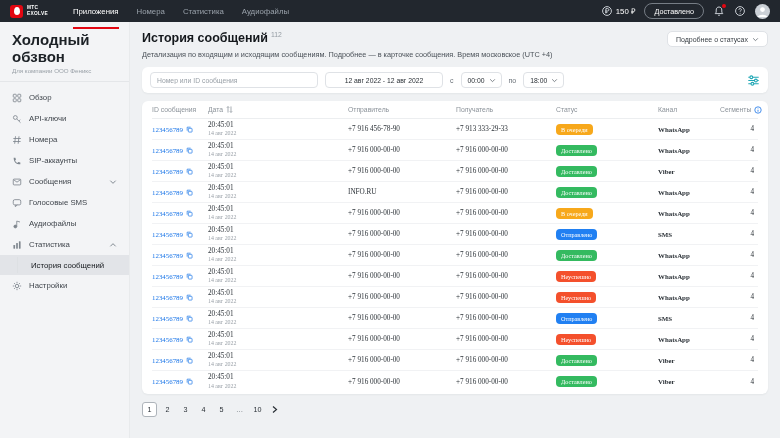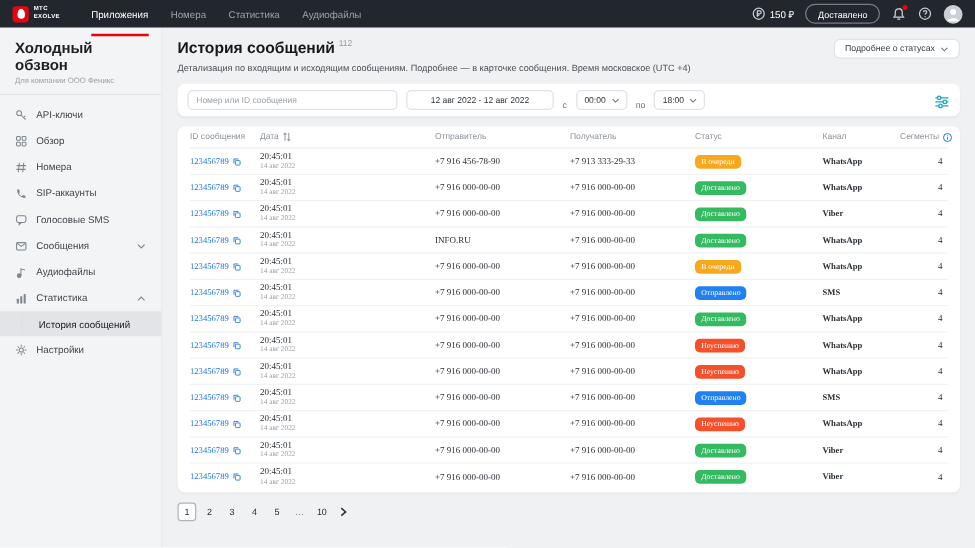--- a/index.html
+++ b/index.html
@@ -19,40 +19,40 @@
   .top-right{margin-left:auto;display:flex;align-items:center;gap:9px;}
   .balance{display:flex;align-items:center;gap:3px;color:#fff;font-size:7.8px;cursor:pointer;white-space:nowrap;text-align:right;}
   .topup{border:1px solid #767D85;color:#fff;font-size:7.2px;padding:2.5px 9px;border-radius:10px;background:transparent;cursor:pointer;font-family:inherit;white-space:nowrap;}
   .icon-btn{position:relative;display:flex;cursor:pointer;}
   .ndot{position:absolute;top:-1px;right:-1px;width:4px;height:4px;border-radius:50%;background:#E30611;}
   .avatar{width:15px;height:15px;border-radius:50%;background:#CBD0D6;display:flex;align-items:center;justify-content:center;overflow:hidden;cursor:pointer;}
 
   
   .sidebar{position:absolute;top:22px;left:0;bottom:0;width:130px;background:#F3F4F6;border-right:1px solid #E8EAEC;}
   .proj{padding:9px 12px 7px;border-bottom:1px solid #E4E6E9;}
-  .proj-title{font-size:12px;font-weight:bold;color:#1C2126;}
+  .proj-title{font-size:15px;font-weight:bold;color:#1C2126;}
   .proj-sub{font-size:6.2px;color:#9AA1A8;margin-top:2px;}
   .menu{padding:5px 0;}
   .mi{display:flex;align-items:center;gap:7px;padding:0 12px;height:21px;font-size:7.8px;color:#40464D;cursor:pointer;white-space:nowrap;}
   .mi svg{flex:0 0 auto;}
   .mi .chev{margin-left:auto;}
   .sub{position:relative;}
   .sub::before{content:"";position:absolute;left:17px;top:2px;bottom:2px;width:1px;background:#DDE0E3;}
   .sub .mi{padding-left:31px;height:20px;}
   .mi.active{background:#E2E4E8;color:#15191D;}
 
   
   .main{position:absolute;top:22px;left:130px;right:0;bottom:0;padding:9px 12px 0;}
   .mh{display:flex;justify-content:space-between;align-items:flex-start;}
   .title{font-size:12.5px;font-weight:bold;color:#14181C;}
   .count{font-size:6.8px;color:#959CA3;font-weight:normal;vertical-align:super;margin-left:3px;}
   .statuses-btn{display:flex;align-items:center;gap:4px;background:#fff;border:1px solid #DFE2E6;border-radius:5px;padding:3.5px 8px;font-size:7px;color:#3A4046;cursor:pointer;font-family:inherit;}
   .subtitle{font-size:7.3px;color:#4A5158;margin:3px 0 8px;}
 
-  .filter-card{background:#fff;border-radius:6px;padding:5px 8px;display:flex;align-items:flex-end;gap:7px;box-shadow:0 1px 2px rgba(20,30,40,.05);}
+  .filter-card{background:#fff;border-radius:6px;padding:5px 8px;display:flex;align-items:center;gap:7px;box-shadow:0 1px 2px rgba(20,30,40,.05);}
   .f-input{width:168px;height:16px;border:1px solid #DFE2E6;border-radius:4px;font-size:6.8px;padding:0 6px;color:#2A3036;font-family:inherit;outline:none;background:#fff;}
   .f-input::placeholder{color:#9AA1A8;}
   .f-date{width:118px;height:16px;border:1px solid #DFE2E6;border-radius:4px;font-size:6.8px;display:flex;align-items:center;justify-content:center;color:#2A3036;cursor:pointer;white-space:nowrap;}
   .f-label{font-size:7px;color:#6A7178;}
   .f-select{height:16px;border:1px solid #DFE2E6;border-radius:4px;font-size:6.8px;display:flex;align-items:center;gap:4px;padding:0 5px 0 6px;color:#2A3036;cursor:pointer;}
   .f-sliders{margin-left:auto;cursor:pointer;display:flex;}
 
   .table-card{background:#fff;border-radius:6px;margin-top:8px;padding:0 10px 2px;box-shadow:0 1px 2px rgba(20,30,40,.05);}
   .grid{display:grid;grid-template-columns:56px 140px 108px 100px 102px 62px 1fr;align-items:center;}
   .thead{height:18px;border-bottom:1px solid #ECEEF0;font-size:6.8px;color:#8C939A;}
@@ -126,62 +126,62 @@
 </header>
 
 <aside class="sidebar">
   <div class="proj">
     <div class="proj-title">Холодный обзвон</div>
     <div class="proj-sub">Для компании ООО Феникс</div>
   </div>
   <nav class="menu">
     <div class="mi">
       <svg width="10" height="10" viewBox="0 0 12 12" fill="none" stroke="#7E868E" stroke-width="1">
-          <circle cx="4" cy="4.2" r="2.3"></circle>
-          <path d="M5.8 6 L10.2 10.4 M8.2 8.4 L9.8 6.8"></path>
-        </svg>
-      <span>API-ключи</span>
-    </div>
-    <div class="mi">
-      <svg width="10" height="10" viewBox="0 0 12 12" fill="none" stroke="#7E868E" stroke-width="1">
           <rect x="1.5" y="1.5" width="3.6" height="3.6" rx="0.8"></rect>
           <rect x="6.9" y="1.5" width="3.6" height="3.6" rx="0.8"></rect>
           <rect x="1.5" y="6.9" width="3.6" height="3.6" rx="0.8"></rect>
           <rect x="6.9" y="6.9" width="3.6" height="3.6" rx="0.8"></rect>
         </svg>
       <span>Обзор</span>
     </div>
     <div class="mi">
       <svg width="10" height="10" viewBox="0 0 12 12" fill="none" stroke="#7E868E" stroke-width="1">
+          <circle cx="4" cy="4.2" r="2.3"></circle>
+          <path d="M5.8 6 L10.2 10.4 M8.2 8.4 L9.8 6.8"></path>
+        </svg>
+      <span>API-ключи</span>
+    </div>
+    <div class="mi">
+      <svg width="10" height="10" viewBox="0 0 12 12" fill="none" stroke="#7E868E" stroke-width="1">
           <path d="M4.2 1.5 L3.2 10.5 M8.4 1.5 L7.4 10.5 M1.6 4.2 H10.6 M1.3 7.8 H10.3"></path>
         </svg>
       <span>Номера</span>
     </div>
     <div class="mi">
       <svg width="10" height="10" viewBox="0 0 12 12" fill="#7E868E">
           <path d="M2 2 C2 7 5 10 10 10 L10 7.9 L7.5 7.3 L6.5 8.3 C5 7.7 4.3 7 3.7 5.5 L4.7 4.5 L4.1 2 Z"></path>
         </svg>
       <span>SIP-аккаунты</span>
-    </div>
-    <div class="mi">
-      <svg width="10" height="10" viewBox="0 0 12 12" fill="none" stroke="#7E868E" stroke-width="1">
-          <rect x="1.5" y="2" width="9" height="6.3" rx="1.8"></rect>
-          <path d="M4 8.3 L4 10.4 L6.4 8.3"></path>
-        </svg>
-      <span>Голосовые SMS</span>
     </div>
     <div class="mi">
       <svg width="10" height="10" viewBox="0 0 12 12" fill="none" stroke="#7E868E" stroke-width="1">
           <rect x="1.5" y="2.5" width="9" height="7" rx="1"></rect>
           <path d="M2 3.3 L6 6.2 L10 3.3"></path>
         </svg>
       <span>Сообщения</span>
       <svg class="chev" width="8" height="8" viewBox="0 0 9 9" fill="none" stroke="#7E868E" stroke-width="1.1">
           <path d="M1.5 3 L4.5 6 L7.5 3"></path>
         </svg>
+    </div>
+    <div class="mi">
+      <svg width="10" height="10" viewBox="0 0 12 12" fill="none" stroke="#7E868E" stroke-width="1">
+          <rect x="1.5" y="2" width="9" height="6.3" rx="1.8"></rect>
+          <path d="M4 8.3 L4 10.4 L6.4 8.3"></path>
+        </svg>
+      <span>Голосовые SMS</span>
     </div>
     <div class="mi">
       <svg width="10" height="10" viewBox="0 0 12 12" fill="none" stroke="#7E868E" stroke-width="1">
           <circle cx="4" cy="9" r="1.7" fill="#7E868E"></circle>
           <path d="M5.7 9 V2.5 L9.6 3.6"></path>
         </svg>
       <span>Аудиофайлы</span>
     </div>
     <div class="mi">
       <svg width="10" height="10" viewBox="0 0 12 12" fill="#7E868E">

